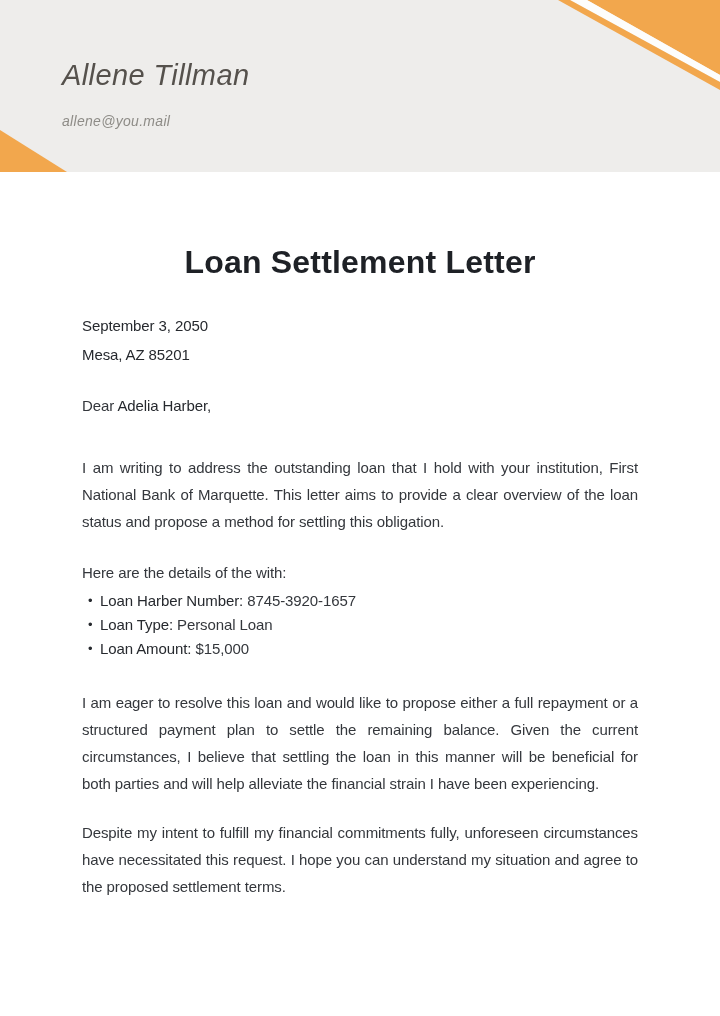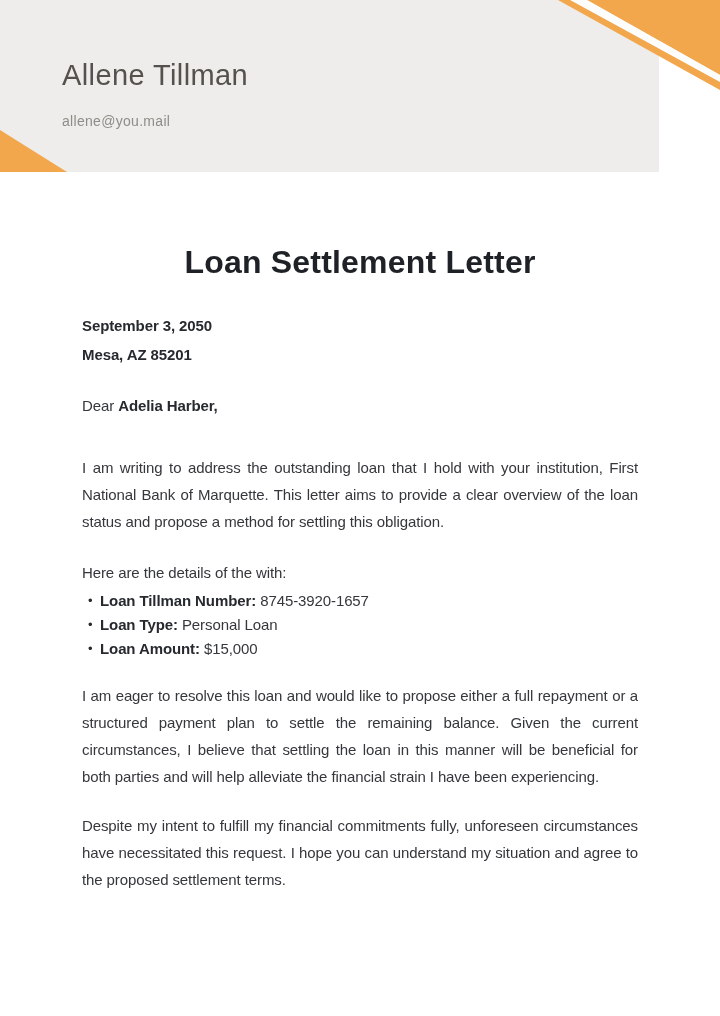--- a/index.html
+++ b/index.html
@@ -16,22 +16,23 @@
   body {
     width: 720px; height: 1016px;
     font-family: "Liberation Sans", "DejaVu Sans", sans-serif;
     overflow: hidden;
   }
   .page { position: relative; width: 720px; height: 1016px; background: #ffffff; overflow: hidden; }
 
   
   .hdr {
     position: absolute; top: 0; left: 0;
-    width: 659px; height: 172px;
+    width: 720px; height: 172px;
     background: var(--header-bg);
+    font-style: italic;
   }
   .hdr svg.deco { position: absolute; top: 0; left: 0; width: 720px; height: 172px; display: block; }
   .fill-accent { fill: var(--accent-orange); }
   .fill-white  { fill: var(--stripe-white); }
   .hdr-text { position: absolute; left: 62px; top: 56px; }
   .name {
     font-size: 29px; font-weight: 300; letter-spacing: 0.4px;
     color: var(--name-text); line-height: 38px;
   }
   .email {
@@ -42,35 +43,35 @@
   
   .letter {
     position: absolute; top: 172px; left: 82px; width: 556px;
     color: var(--body-text); font-size: 15px; letter-spacing: -0.1px;
   }
   .title {
     margin-top: 76px; text-align: center;
     font-size: 32px; font-weight: 700; letter-spacing: 0.2px;
     color: var(--title-text); line-height: 29px;
   }
-  .bold { font-weight: 700; color: #26292e; }
+  .bold { font-weight: 400; color: #26292e; }
   .line { line-height: 20px; font-size: 15px; }
   .date           { margin-top: 39px; }
   .recipient-name { margin-top: 46px; }
   .recipient-addr { margin-top: 9px; }
   .salutation     { margin-top: 31px; }
   .para {
     text-align: justify; line-height: 27px; font-size: 15px;
   }
   .p1 { margin-top: 38px; }
   .details-intro { margin-top: 28px; line-height: 20px; }
   .details { list-style: none; margin-top: 6px; }
   .details li { line-height: 24px; font-size: 15px; padding-left: 6px; }
   .bullet-dot { display: inline-block; width: 12px; color: #26292e; font-size: 13px; vertical-align: 1px; }
-  .p2 { margin-top: 21px; }
+  .p2 { margin-top: 28px; }
   .p3 { margin-top: 22px; }
 </style>
 </head>
 <body>
 
 <div class="page">
 
   <header class="hdr">
     <svg class="deco" viewBox="0 0 720 172" preserveAspectRatio="none">
       <polygon class="fill-accent" points="587,0 720,0 720,75"></polygon>
@@ -92,21 +93,21 @@
 
     <p class="line bold recipient-addr">Mesa, AZ 85201</p>
 
     <p class="line salutation"><span>Dear</span> <span class="bold">Adelia Harber,</span></p>
 
     <p class="para p1">I am writing to address the outstanding loan that I hold with your institution, First National Bank of Marquette. This letter aims to provide a clear overview of the loan status and propose a method for settling this obligation.</p>
 
     <p class="details-intro">Here are the details of the with:</p>
 
     <ul class="details">
-      <li><span class="bullet-dot">•</span><span class="bold">Loan Tillman Number:</span> <span>8745-3920-1657</span></li>
+      <li><span class="bullet-dot">•</span><span class="bold">Loan Harber Number:</span> <span>8745-3920-1657</span></li>
       <li><span class="bullet-dot">•</span><span class="bold">Loan Type:</span> <span>Personal Loan</span></li>
       <li><span class="bullet-dot">•</span><span class="bold">Loan Amount:</span> <span>$15,000</span></li>
     </ul>
 
     <p class="para p2">I am eager to resolve this loan and would like to propose either a full repayment or a structured payment plan to settle the remaining balance. Given the current circumstances, I believe that settling the loan in this manner will be beneficial for both parties and will help alleviate the financial strain I have been experiencing.</p>
 
     <p class="para p3">Despite my intent to fulfill my financial commitments fully, unforeseen circumstances have necessitated this request. I hope you can understand my situation and agree to the proposed settlement terms.</p>
 
   </main>
 

